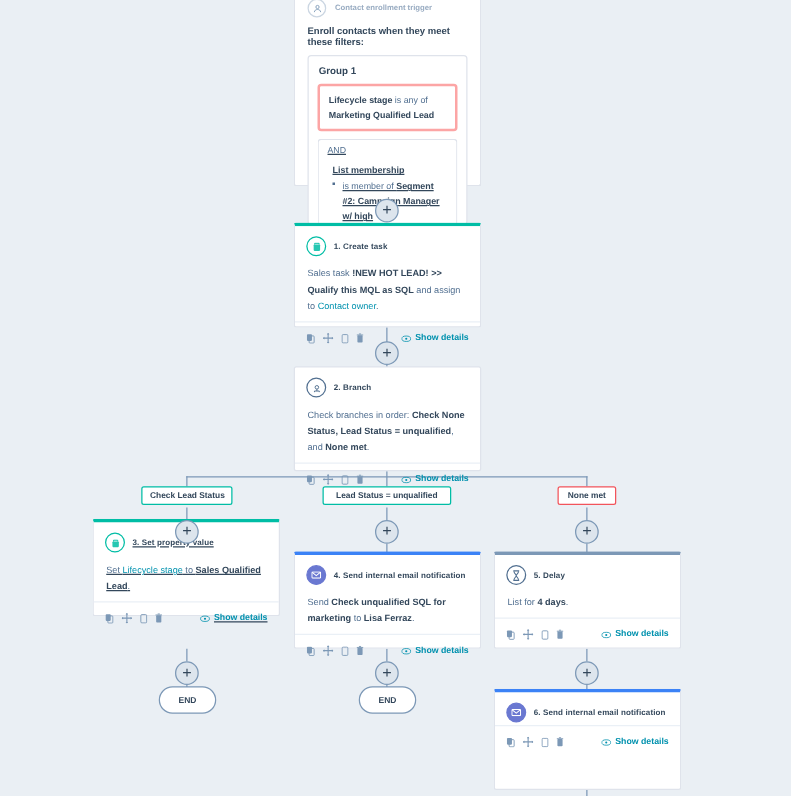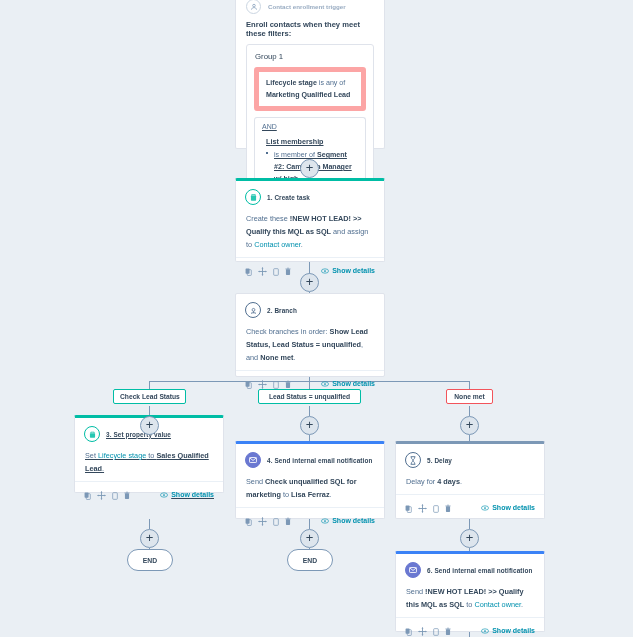--- a/index.html
+++ b/index.html
@@ -135,26 +135,26 @@
     font-weight: bold;
     color:#33475b;
   }
   .group-box {
     margin: 0 10px;
     border: 1px solid #dfe3eb;
     border-radius: 3px;
     background:#fff;
   }
   .group-title {
-    font-size: 7.8px; font-weight:normal; color:#33475b;
+    font-size: 7.8px; font-weight:bold; color:#33475b;
     padding: 7px 8px 6px 8px;
   }
   .filter-row {
     margin: 0 7px 6px 7px;
-    border: 5px solid #fca5a5;
+    border: 2px solid #fca5a5;
     border-radius: 3px;
     padding: 5px 7px;
     font-size: 7.1px;
     line-height: 12px;
     color: #516f90;
   }
   .filter-row b { color:#33475b; }
   .and-box {
     margin: 0 7px;
     border: 1px solid #dfe3eb;
@@ -291,21 +291,21 @@
     <div class="card-head">
       <span class="badge">
         <svg width="9" height="9" viewBox="0 0 14 14">
             <rect x="3" y="4" width="8" height="8" rx="1" fill="currentColor" opacity=".85"></rect>
             <path d="M4.2 4V2.6h5.6V4" fill="none" stroke="currentColor" stroke-width="1.2"></path>
           </svg>
       </span>
       <span class="step-title">1. Create task</span>
     </div>
     <div class="card-body">
-      <span>Create these </span><b>!NEW HOT LEAD! &gt;&gt; Qualify this MQL as SQL</b><span> and assign to </span><span class="tok">Contact owner</span><span>.</span>
+      <span>Sales task </span><b>!NEW HOT LEAD! &gt;&gt; Qualify this MQL as SQL</b><span> and assign to </span><span class="tok">Contact owner</span><span>.</span>
     </div>
     <div class="card-foot">
       <div class="foot-icons">
         <span class="i"><svg width="7" height="8" viewBox="0 0 10 12">
               <rect x="0.6" y="0.6" width="6" height="8" rx="1" fill="currentColor"></rect>
               <rect x="3.2" y="2.6" width="6" height="8.6" rx="1" fill="none" stroke="currentColor" stroke-width="1.1"></rect>
             </svg></span>
         <span class="i"><svg width="9" height="9" viewBox="0 0 12 12">
               <path d="M6 .8v10.4M.8 6h10.4" stroke="currentColor" stroke-width="1.2"></path>
               <path d="M6 .4l1.4 1.6H4.6zM6 11.6l1.4-1.6H4.6zM.4 6l1.6 1.4V4.6zM11.6 6L10 7.4V4.6z" fill="currentColor"></path>
@@ -334,21 +334,21 @@
     <div class="card-head">
       <span class="badge slate">
         <svg width="9" height="9" viewBox="0 0 14 14">
             <circle cx="7" cy="6" r="2.2" fill="none" stroke="currentColor" stroke-width="1.2"></circle>
             <path d="M7 8.2v2.4M4 10.6h6M4 10.6v1.4M10 10.6v1.4" stroke="currentColor" stroke-width="1.2" fill="none"></path>
           </svg>
       </span>
       <span class="step-title">2. Branch</span>
     </div>
     <div class="card-body">
-      <span>Check branches in order: </span><b>Show Lead Status, Lead Status = unqualified</b><span>, and </span><b>None met</b><span>.</span>
+      <span>Check branches in order: </span><b>Check None Status, Lead Status = unqualified</b><span>, and </span><b>None met</b><span>.</span>
     </div>
     <div class="card-foot">
       <div class="foot-icons">
         <span class="i"><svg width="7" height="8" viewBox="0 0 10 12">
               <rect x="0.6" y="0.6" width="6" height="8" rx="1" fill="currentColor"></rect>
               <rect x="3.2" y="2.6" width="6" height="8.6" rx="1" fill="none" stroke="currentColor" stroke-width="1.1"></rect>
             </svg></span>
         <span class="i"><svg width="9" height="9" viewBox="0 0 12 12">
               <path d="M6 .8v10.4M.8 6h10.4" stroke="currentColor" stroke-width="1.2"></path>
               <path d="M6 .4l1.4 1.6H4.6zM6 11.6l1.4-1.6H4.6zM.4 6l1.6 1.4V4.6zM11.6 6L10 7.4V4.6z" fill="currentColor"></path>
@@ -465,21 +465,21 @@
     <div class="card-head">
       <span class="badge slate">
         <svg width="8" height="9" viewBox="0 0 10 13">
             <path d="M1.6 1h6.8M1.6 12h6.8" stroke="currentColor" stroke-width="1.3"></path>
             <path d="M2.4 1.4c0 3 2.6 3.6 2.6 5.1 0 1.5-2.6 2.1-2.6 5.1M7.6 1.4c0 3-2.6 3.6-2.6 5.1 0 1.5 2.6 2.1 2.6 5.1" fill="none" stroke="currentColor" stroke-width="1.2"></path>
           </svg>
       </span>
       <span class="step-title">5. Delay</span>
     </div>
     <div class="card-body">
-      <span>Delay for </span><b>4 days</b><span>.</span>
+      <span>List for </span><b>4 days</b><span>.</span>
     </div>
     <div class="card-foot">
       <div class="foot-icons">
         <span class="i"><svg width="7" height="8" viewBox="0 0 10 12">
               <rect x="0.6" y="0.6" width="6" height="8" rx="1" fill="currentColor"></rect>
               <rect x="3.2" y="2.6" width="6" height="8.6" rx="1" fill="none" stroke="currentColor" stroke-width="1.1"></rect>
             </svg></span>
         <span class="i"><svg width="9" height="9" viewBox="0 0 12 12">
               <path d="M6 .8v10.4M.8 6h10.4" stroke="currentColor" stroke-width="1.2"></path>
               <path d="M6 .4l1.4 1.6H4.6zM6 11.6l1.4-1.6H4.6zM.4 6l1.6 1.4V4.6zM11.6 6L10 7.4V4.6z" fill="currentColor"></path>
@@ -512,23 +512,20 @@
   <div class="card accent-purple" style="left:395px; top:551px; width:150px; height:81px;">
     <div class="card-head">
       <span class="badge filled-purple">
         <svg width="8" height="6" viewBox="0 0 12 9">
             <rect x="0.8" y="0.8" width="10.4" height="7.4" rx="1" fill="none" stroke="currentColor" stroke-width="1.3"></rect>
             <path d="M1.2 1.4L6 5.2l4.8-3.8" fill="none" stroke="currentColor" stroke-width="1.3"></path>
           </svg>
       </span>
       <span class="step-title">6. Send internal email notification</span>
     </div>
-    <div class="card-body">
-      <span>Send </span><b>!NEW HOT LEAD! &gt;&gt; Qualify this MQL as SQL</b><span> to </span><span class="tok">Contact owner</span><span>.</span>
-    </div>
     <div class="card-foot">
       <div class="foot-icons">
         <span class="i"><svg width="7" height="8" viewBox="0 0 10 12">
               <rect x="0.6" y="0.6" width="6" height="8" rx="1" fill="currentColor"></rect>
               <rect x="3.2" y="2.6" width="6" height="8.6" rx="1" fill="none" stroke="currentColor" stroke-width="1.1"></rect>
             </svg></span>
         <span class="i"><svg width="9" height="9" viewBox="0 0 12 12">
               <path d="M6 .8v10.4M.8 6h10.4" stroke="currentColor" stroke-width="1.2"></path>
               <path d="M6 .4l1.4 1.6H4.6zM6 11.6l1.4-1.6H4.6zM.4 6l1.6 1.4V4.6zM11.6 6L10 7.4V4.6z" fill="currentColor"></path>
             </svg></span>

